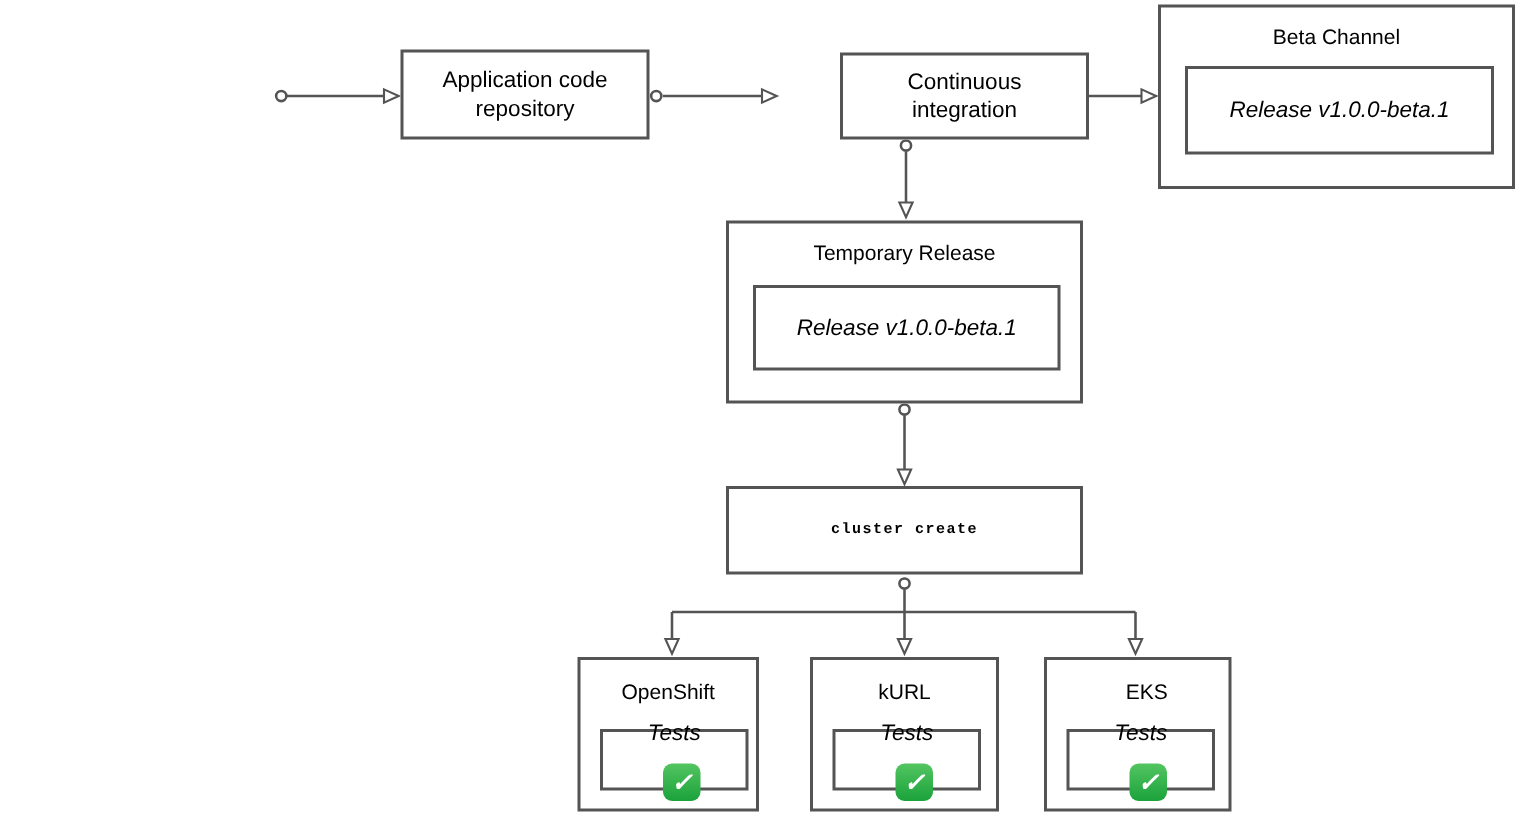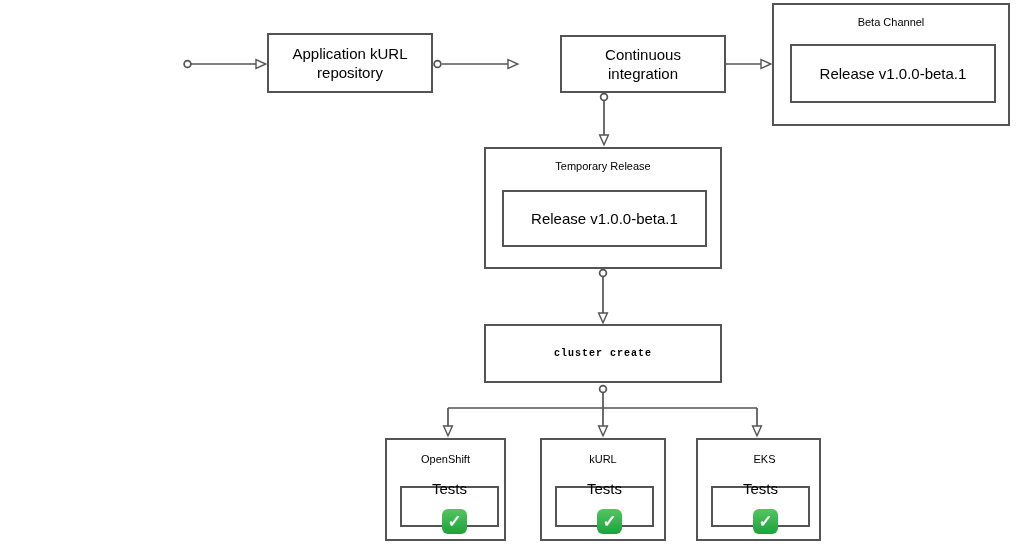--- a/index.html
+++ b/index.html
@@ -19,24 +19,24 @@
   .connector-layer{position:absolute;left:0;top:0;width:1016px;height:551px;pointer-events:none;}
   .node{
     position:absolute;border:2px solid var(--border);background:var(--bg);
     display:flex;align-items:center;justify-content:center;text-align:center;
     font-size:15px;line-height:19px;
   }
   .group{
     position:absolute;border:2px solid var(--border);background:var(--bg);
     font-size:15px;text-align:center;
   }
-  .group-title{position:absolute;left:0;right:0;top:11px;font-size:11px;}
+  .group-title{position:absolute;left:0;right:0;top:11px;font-size:14px;}
   .inner-box{
     position:absolute;border:2px solid var(--border);background:var(--bg);
-    display:flex;align-items:center;justify-content:center;font-size:15px;
+    display:flex;align-items:center;justify-content:center;font-size:15px;font-style:italic;
   }
   .label-wrap{display:inline-block;}
   .mono{font-family:"Liberation Mono","DejaVu Sans Mono",monospace;font-weight:bold;font-size:10px;letter-spacing:1px;}
   .tests-row{display:flex;align-items:flex-end;justify-content:center;gap:12px;flex-direction:column;}
   .check-icon{
     width:25px;height:25px;border-radius:6px;flex:0 0 auto;
     background:linear-gradient(180deg,var(--check-green-top),var(--check-green-bottom));
     color:#fff;display:flex;align-items:center;justify-content:center;
     font-size:17px;font-weight:bold;line-height:1;
   }
@@ -76,21 +76,21 @@
       <path d="M599.6,135 L604,144.8 L608.4,135 Z"></path>
       <path d="M598.6,313 L603,322.8 L607.4,313 Z"></path>
       <path d="M443.6,426 L448,435.8 L452.4,426 Z"></path>
       <path d="M598.6,426 L603,435.8 L607.4,426 Z"></path>
       <path d="M752.6,426 L757,435.8 L761.4,426 Z"></path>
     </g>
   </svg>
 
 
   <div class="node" style="left:267px;top:33px;width:166px;height:60px;">
-    <span class="label-wrap" style="max-width:130px;">Application kURL repository</span>
+    <span class="label-wrap" style="max-width:130px;">Application code repository</span>
   </div>
 
   <div class="node" style="left:520px;top:35px;width:166px;height:58px;margin-left:40px;">
     <span class="label-wrap" style="max-width:100px;">Continuous integration</span>
   </div>
 
   <div class="group" style="left:772px;top:3px;width:238px;height:123px;">
     <div class="group-title">Beta Channel</div>
     <div class="inner-box" style="left:16px;top:39px;width:206px;height:59px;">
       <span>Release v1.0.0-beta.1</span>

